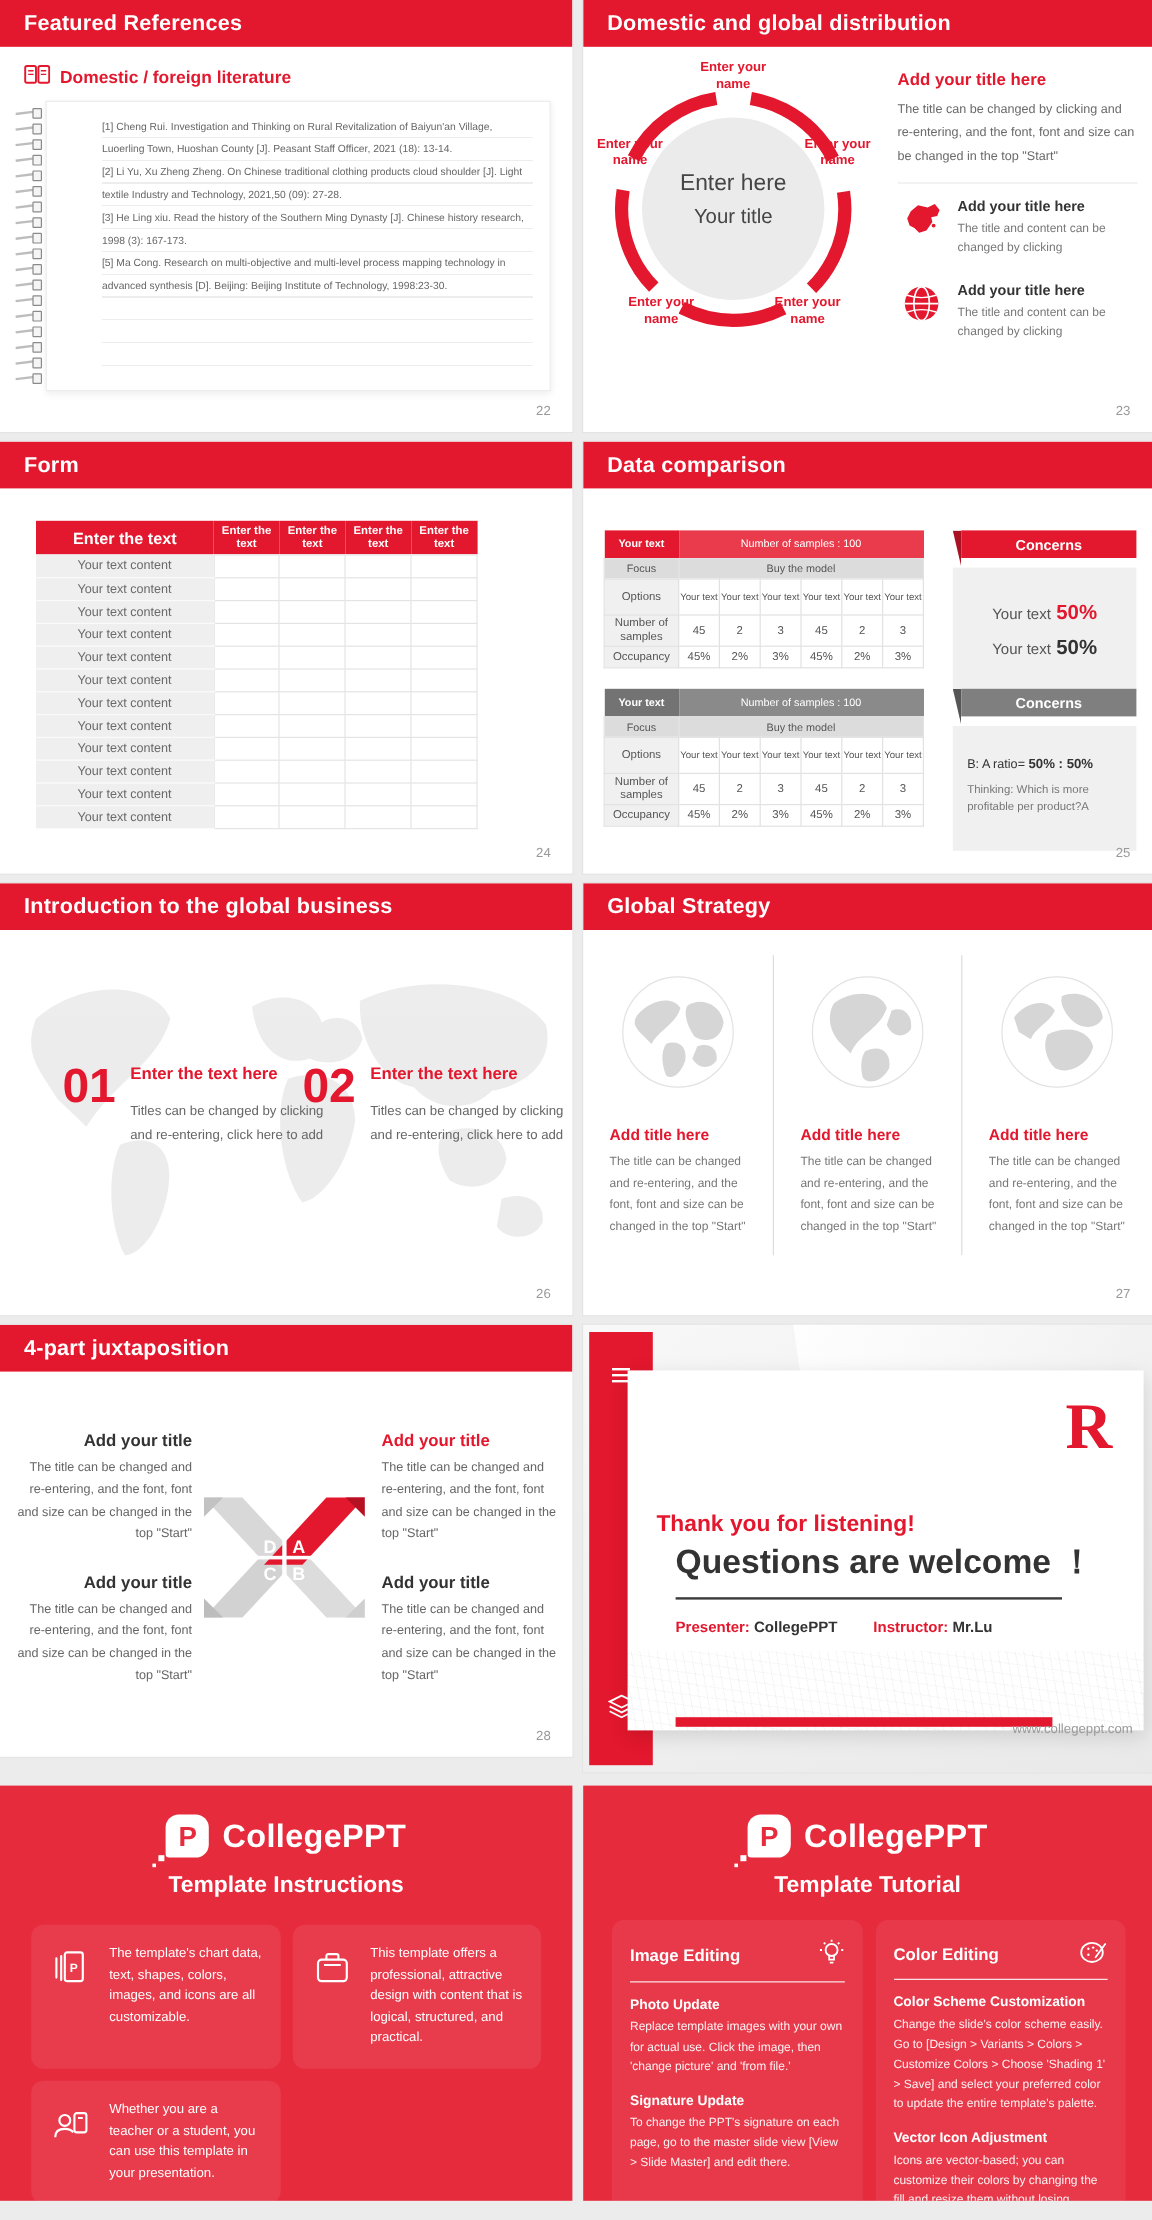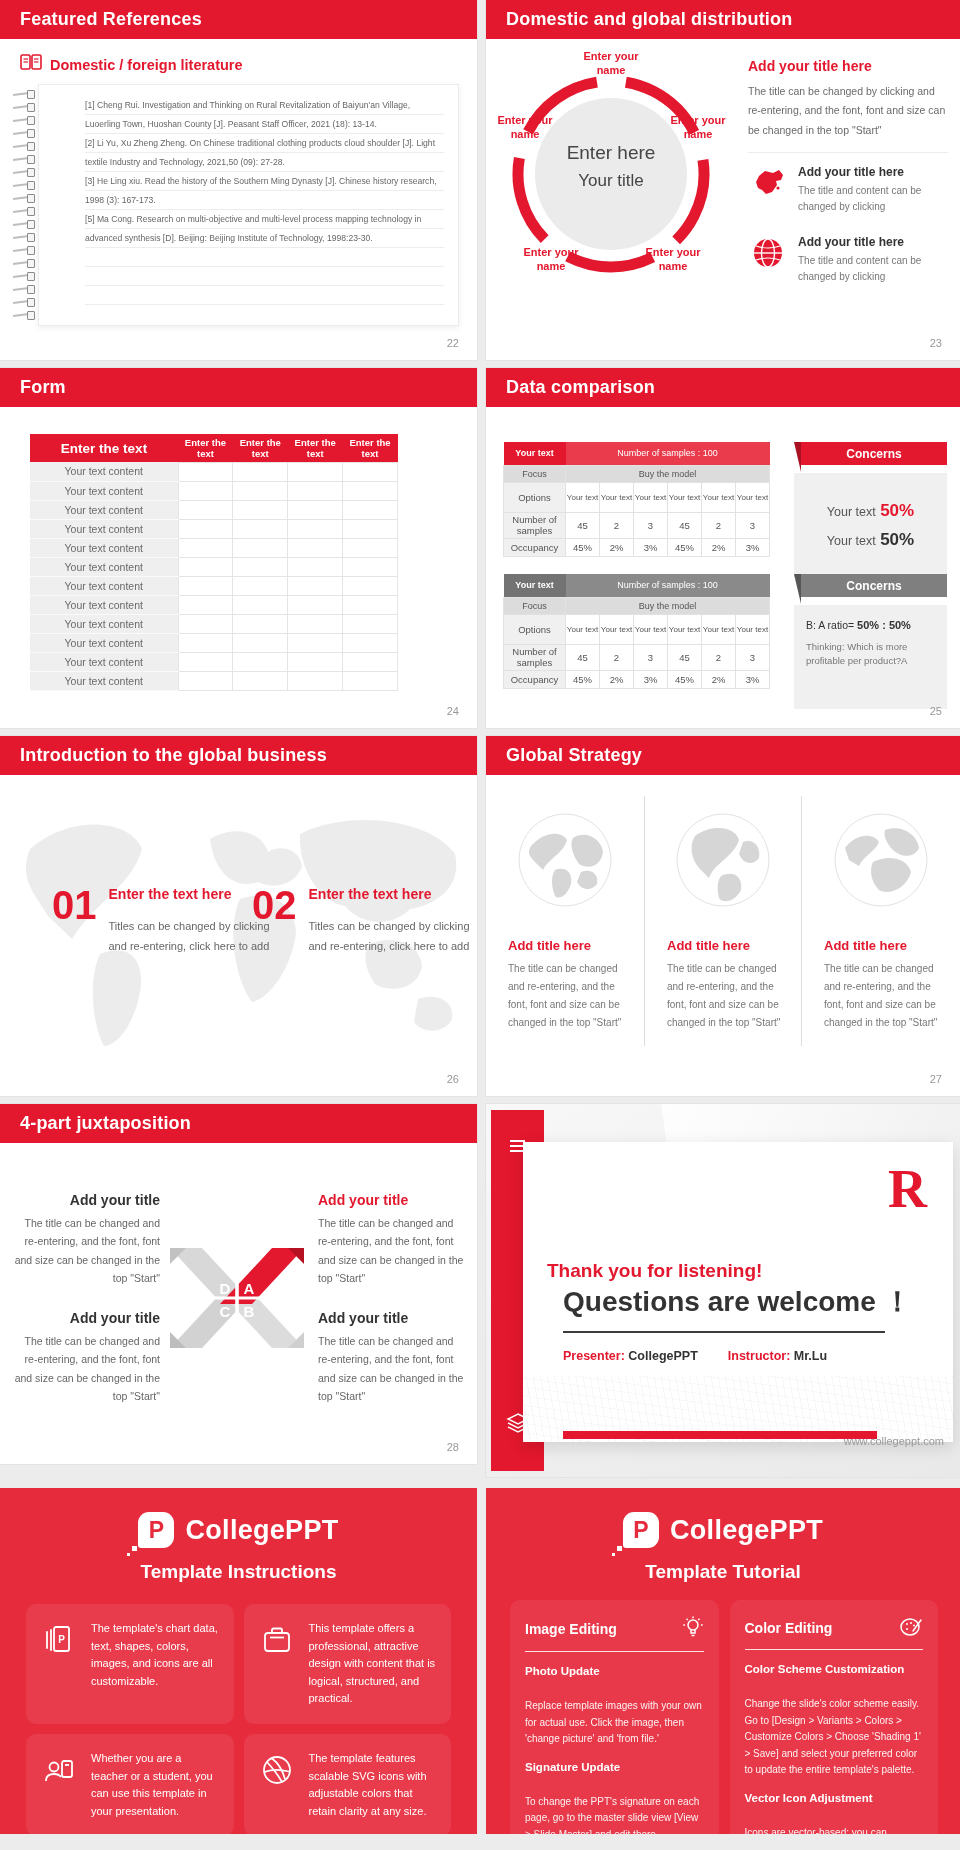--- a/index.html
+++ b/index.html
@@ -65,21 +65,21 @@
   .t-redc .concern-tab{background:var(--red)}
   .t-grayc .concern-tab{background:#7f7f7f}
   .concern-tab::before{content:"";position:absolute;left:-7px;top:0;width:7px;height:30px;clip-path:polygon(0 0,100% 0,100% 100%)}
   .t-redc .concern-tab::before{background:#A81222}
   .t-grayc .concern-tab::before{background:#565656}
   .concern-body{margin-top:8px;background:#F0F0F0;height:104px}
   .cb-center{display:flex;flex-direction:column;align-items:center;justify-content:center;gap:9px}
   .cline{font-size:12.5px;color:#555}
   .cbig{font-size:17px;font-weight:bold}
   .cbig.red{color:var(--red)}.cbig.dark{color:#333}
-  .cb-pad{padding:14px 12px}
+  .cb-pad{padding:26px 12px}
   .ratio{font-size:10.5px;color:#333}
   .ratio b{font-size:11px}
   .thinking{margin-top:9px;font-size:9.5px;color:#777;line-height:1.5}
 
   
   .worldmap{position:absolute;left:0;top:58px;opacity:.55}
   .gb-item{position:absolute;top:150px;display:flex;gap:12px}
   .gb-num{font-size:40px;font-weight:bold;color:var(--red);line-height:.95}
   .gb-title{font-size:14px;font-weight:bold;color:var(--red)}
   .gb-body{margin-top:15px;width:172px;font-size:11px;color:#666;line-height:1.8}
@@ -127,21 +127,21 @@
   .brand-text{color:#fff;font-size:27px;font-weight:bold;letter-spacing:.3px}
   .panel-title{text-align:center;color:#fff;font-weight:bold;font-size:19px;margin-top:13px}
   .inst-grid{position:absolute;left:26px;top:116px;width:425px;display:grid;grid-template-columns:1fr 1fr;gap:10px}
   .inst-card{background:rgba(255,255,255,.08);border-radius:10px;padding:16px 13px;display:flex;gap:12px;min-height:98px}
   .inst-ic{flex:0 0 40px;display:flex;justify-content:center;align-items:flex-start;padding-top:3px}
   .inst-card p{color:#fff;font-size:11px;line-height:1.6}
   .tut-grid{position:absolute;left:24px;top:112px;width:428px;display:grid;grid-template-columns:1fr 1fr;gap:11px}
   .tut-col{background:rgba(255,255,255,.07);border-radius:10px;padding:15px 15px 17px}
   .tut-head{display:flex;justify-content:space-between;align-items:center;color:#fff;font-weight:bold;font-size:14px;padding-bottom:9px;border-bottom:1.5px solid rgba(255,255,255,.85)}
   .tut-sec h5{margin-top:13px;color:#fff;font-weight:bold;font-size:11.5px}
-  .tut-sec p{margin-top:21px;color:rgba(255,255,255,.93);font-size:10px;line-height:1.66}
+  .tut-sec p{margin-top:5px;color:rgba(255,255,255,.93);font-size:10px;line-height:1.66}
 </style>
 </head>
 <body>
 
 <section class="slide sl r1">
   <div class="sbar">
       <span>Featured References</span>
     </div>
   <div class="sec-head">
     <span>
@@ -652,31 +652,20 @@
       <span class="inst-ic">
         <svg width="36" height="34" viewBox="0 0 36 34" fill="none" stroke="#fff" stroke-width="1.8">
             <circle cx="13" cy="14" r="4.5"></circle>
             <path d="M5 28 Q5 21 13 21 Q18 21 20 24"></path>
             <rect x="21" y="8" width="10" height="16" rx="2"></rect>
             <path d="M24 12 L28 12"></path>
           </svg>
       </span>
       <p>Whether you are a teacher or a student, you can use this template in your presentation.</p>
     </div>
-    <div class="inst-card">
-      <span class="inst-ic">
-        <svg width="36" height="34" viewBox="0 0 36 34" fill="none" stroke="#fff" stroke-width="1.8">
-            <circle cx="18" cy="17" r="13"></circle>
-            <path d="M8 9 Q18 20 23 29"></path>
-            <path d="M5.5 19 Q16 15 30 18.5"></path>
-            <path d="M13 5.5 Q22 12 26 26"></path>
-          </svg>
-      </span>
-      <p>The template features scalable SVG icons with adjustable colors that retain clarity at any size.</p>
-    </div>
   </div>
 </section>
 
 <section class="panel" id="panel-right">
   <div class="brand">
     <span class="pmark">P</span>
     <span class="brand-text">CollegePPT</span>
   </div>
   <div class="panel-title">Template Tutorial</div>
   <div class="tut-grid">

